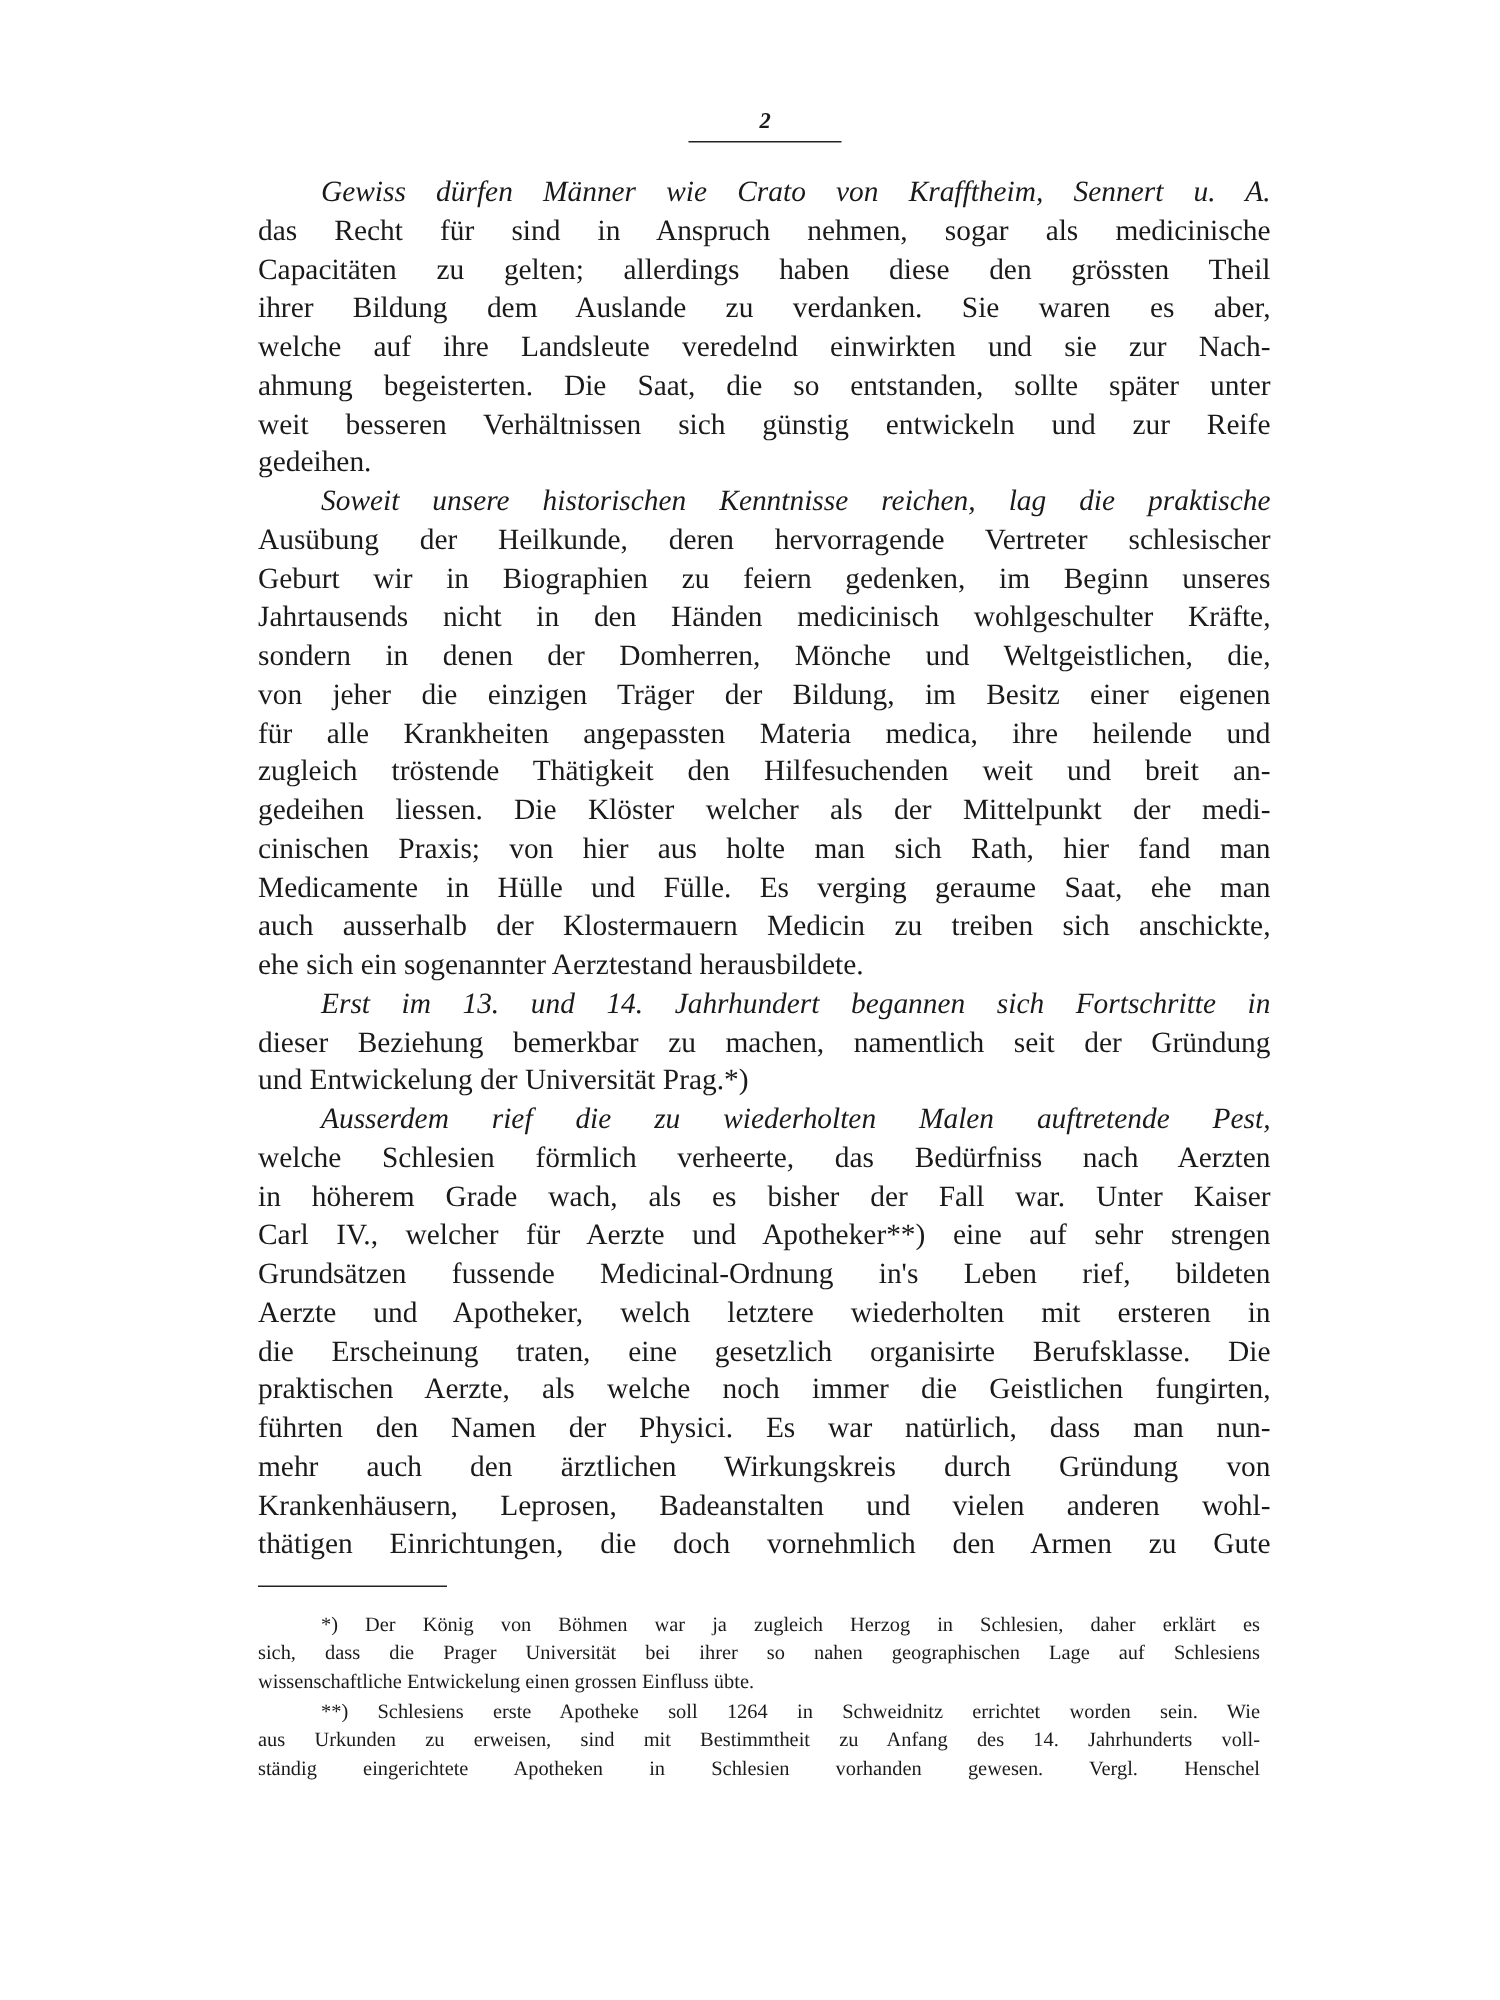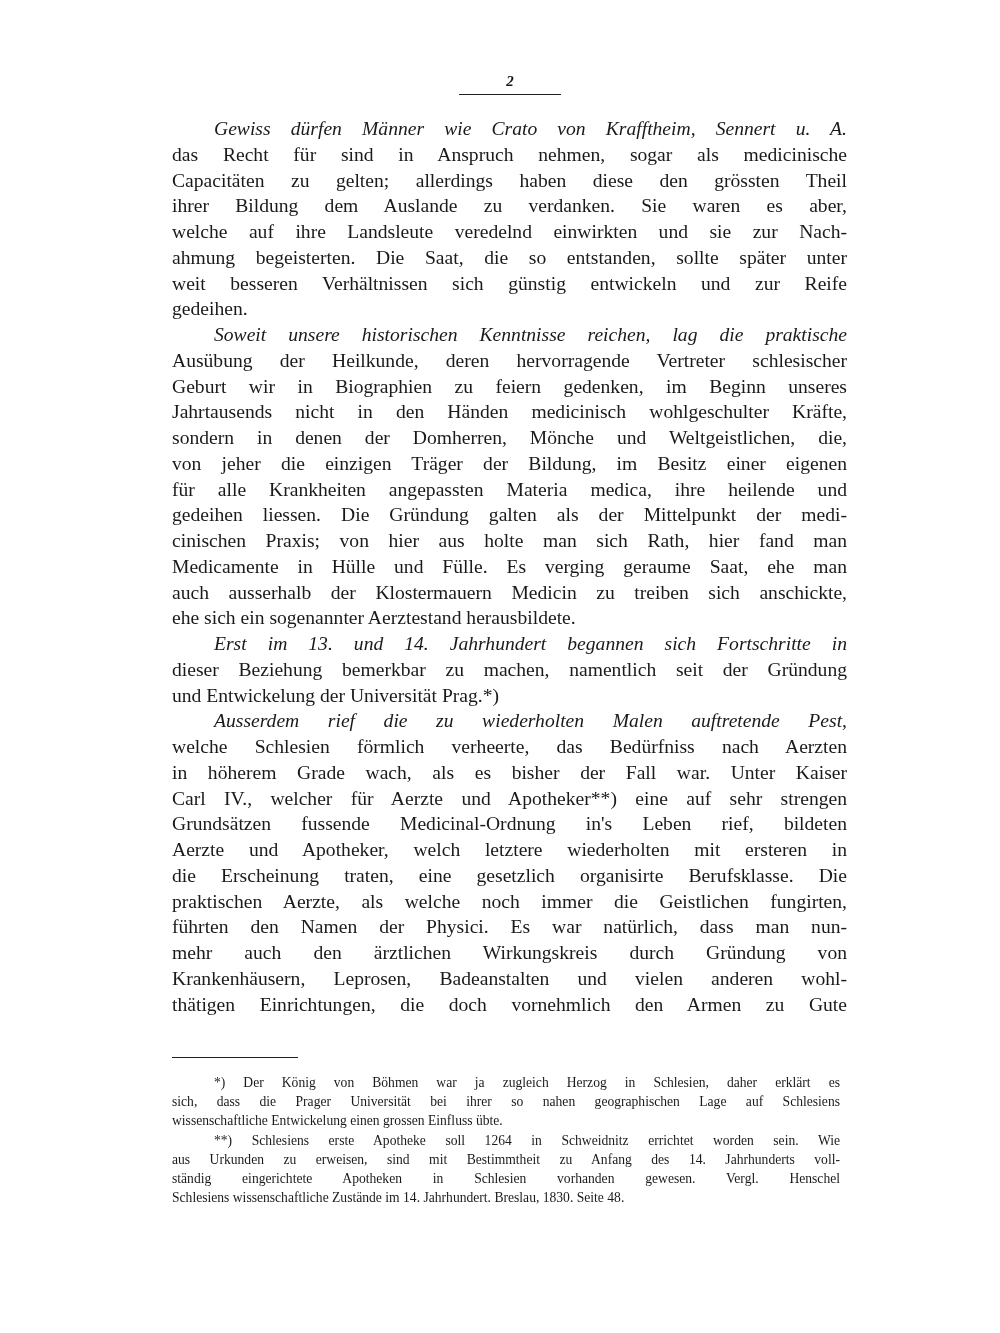--- a/index.html
+++ b/index.html
@@ -46,21 +46,22 @@
   </div>
 
   <div>
     <span class="line indent">Soweit unsere historischen Kenntnisse reichen, lag die praktische</span>
     <span class="line">Ausübung der Heilkunde, deren hervorragende Vertreter schlesischer</span>
     <span class="line">Geburt wir in Biographien zu feiern gedenken, im Beginn unseres</span>
     <span class="line">Jahrtausends nicht in den Händen medicinisch wohlgeschulter Kräfte,</span>
     <span class="line">sondern in denen der Domherren, Mönche und Weltgeistlichen, die,</span>
     <span class="line">von jeher die einzigen Träger der Bildung, im Besitz einer eigenen</span>
     <span class="line">für alle Krankheiten angepassten Materia medica, ihre heilende und</span>
-    <span class="line">gedeihen liessen. Die Gründung galten als der Mittelpunkt der medi-</span>
+    <span class="line">zugleich tröstende Thätigkeit den Hilfesuchenden weit und breit an-</span>
+    <span class="line">gedeihen liessen. Die Klöster welcher als der Mittelpunkt der medi-</span>
     <span class="line">cinischen Praxis; von hier aus holte man sich Rath, hier fand man</span>
     <span class="line">Medicamente in Hülle und Fülle. Es verging geraume Saat, ehe man</span>
     <span class="line">auch ausserhalb der Klostermauern Medicin zu treiben sich anschickte,</span>
     <span class="line last">ehe sich ein sogenannter Aerztestand herausbildete.</span>
   </div>
 
   <div>
     <span class="line indent">Erst im 13. und 14. Jahrhundert begannen sich Fortschritte in</span>
     <span class="line">dieser Beziehung bemerkbar zu machen, namentlich seit der Gründung</span>
     <span class="line last">und Entwickelung der Universität Prag.*)</span>
@@ -87,15 +88,14 @@
 <div class="footnotes">
   <div>
     <span class="line indent">*) Der König von Böhmen war ja zugleich Herzog in Schlesien, daher erklärt es</span>
     <span class="line">sich, dass die Prager Universität bei ihrer so nahen geographischen Lage auf Schlesiens</span>
     <span class="line last">wissenschaftliche Entwickelung einen grossen Einfluss übte.</span>
   </div>
   <div>
     <span class="line indent">**) Schlesiens erste Apotheke soll 1264 in Schweidnitz errichtet worden sein. Wie</span>
     <span class="line">aus Urkunden zu erweisen, sind mit Bestimmtheit zu Anfang des 14. Jahrhunderts voll-</span>
     <span class="line">ständig eingerichtete Apotheken in Schlesien vorhanden gewesen. Vergl. Henschel</span>
-    <span class="line last">Schlesiens wissenschaftliche Zustände im 14. Jahrhundert. Breslau, 1830. Seite 48.</span>
   </div>
 </div>
 
 </body></html>

